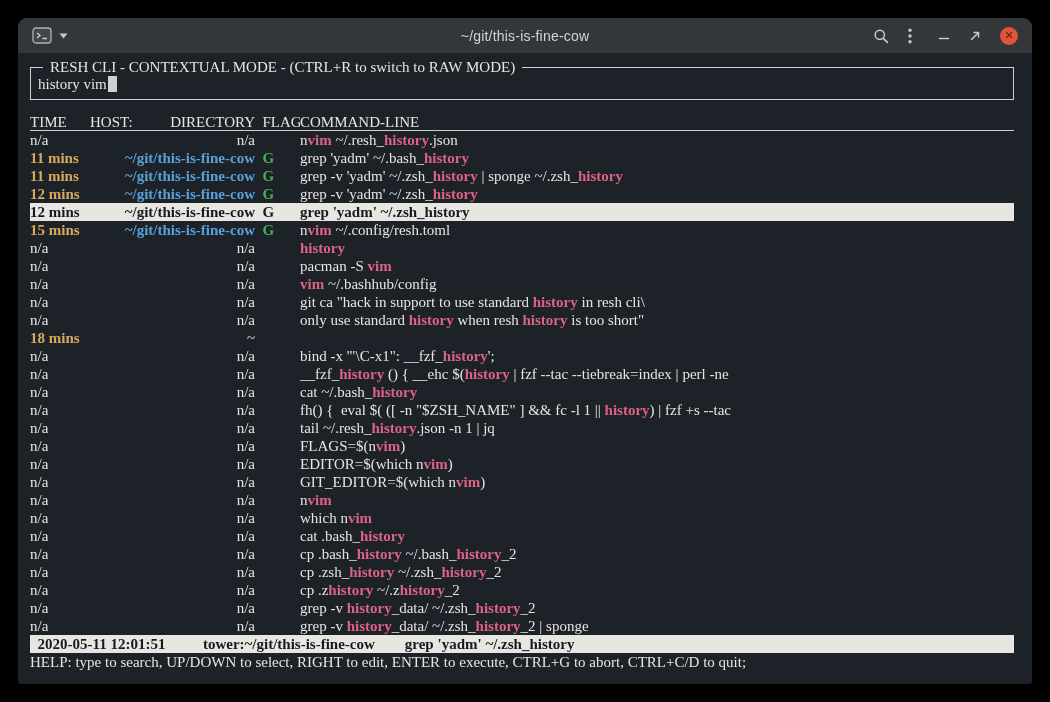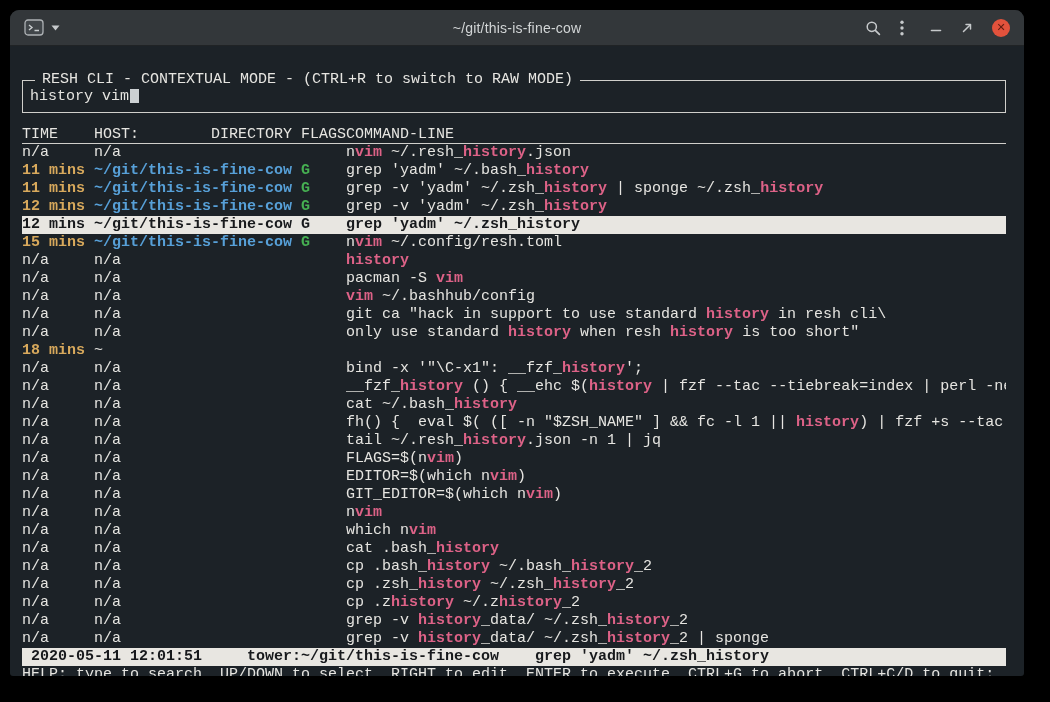--- a/index.html
+++ b/index.html
@@ -1,17 +1,17 @@
 <!DOCTYPE html>
 <html style="--term-bg: #1c2227; --term-fg: #e6e5e1; --titlebar-bg: #33373a; --titlebar-fg: #d2d5d6; --line: #d0cfcb; --match: #dd6287; --path: #57a0d8; --flag: #46b052; --age: #d8a95c; --selected-bg: #e8e6e1; --selected-fg: #17191c; --close-button: #e2523c;"><head>
 <meta charset="utf-8">
 <style>
   * { margin:0; padding:0; box-sizing:border-box; }
   html,body { width:1050px; height:702px; background:#000; overflow:hidden; }
-  .screen { width:1050px; height:702px; padding:10px; }
+  .screen { width:1050px; height:702px; padding:18px; }
 
   .window {
     width:1014px; height:666px;
     border-radius:9px 9px 3px 3px; overflow:hidden;
     display:flex; flex-direction:column;
     background:var(--term-bg, #1c2227);
   }
 
   
   .titlebar {
@@ -34,45 +34,44 @@
   .close-btn {
     width:18px; height:18px; border-radius:50%;
     background:var(--close-button, #e2523c);
     color:#5f1a10; font-size:11px; font-weight:bold;
     font-family:"DejaVu Sans", sans-serif; line-height:18px; text-align:center;
   }
 
   
   .terminal {
     flex:1; padding:13px 18px 0 12px;
-    font-family:Liberation Mono, monospace;
+    font-family:Liberation Serif, serif;
     font-size:15px; line-height:18px;
     color:var(--term-fg, #e6e5e1);
-    margin-top:21px;
   }
 
   .search-box {
     position:relative; height:33px; margin-bottom:13px;
     border:1px solid var(--line, #d0cfcb);
     display:flex; align-items:center; padding:0 7px;
   }
   .box-title {
     position:absolute; top:-10px; left:12px;
     background:var(--term-bg, #1c2227); padding:0 7px;
   }
   .cursor {
     display:inline-block; width:9px; height:16px; margin-left:1px;
     background:#ccd1d3; vertical-align:-3px;
   }
 
   .hrow { display:flex; height:18px; white-space:pre; }
   .col { flex:none; overflow:hidden; }
   .time  { width:7ch; text-align:left; }
   .time.age { color:var(--age, #d8a95c); font-weight:bold; }
-  .dir   { width:22ch; margin-left:1ch; text-align:left; }
+  .dir   { width:22ch; margin-left:1ch; text-align:right; }
   .dir.path { color:var(--path, #57a0d8); font-weight:bold; }
   .flags { width:6ch; padding-left:1ch; color:var(--flag, #46b052); font-weight:bold; }
   .cmd   { flex:1 1 auto; overflow:hidden; }
   .match { color:var(--match, #dd6287); font-weight:bold; }
 
   .header { border-bottom:1px solid var(--line, #d0cfcb); }
   .header .flags { color:var(--term-fg, #e6e5e1); font-weight:normal; }
   .hdr-dir { display:flex; justify-content:space-between; }
 
   .rows { height:504px; overflow:hidden; }

